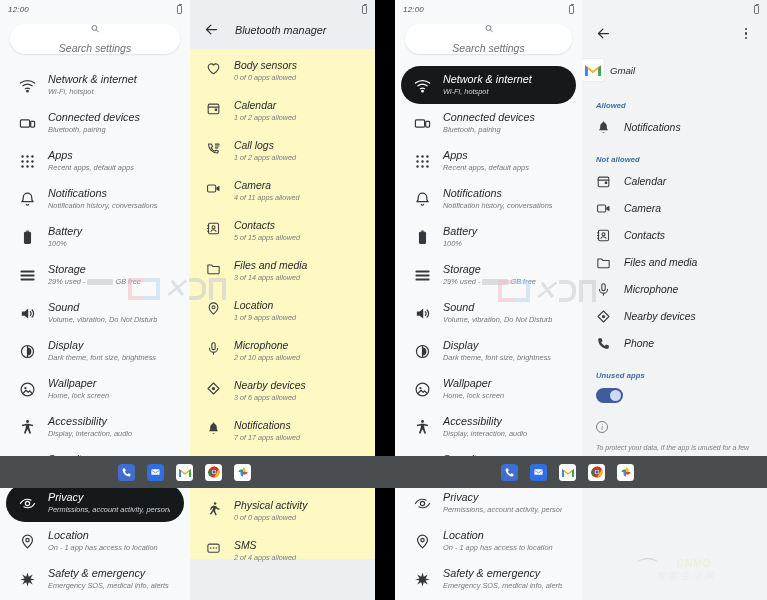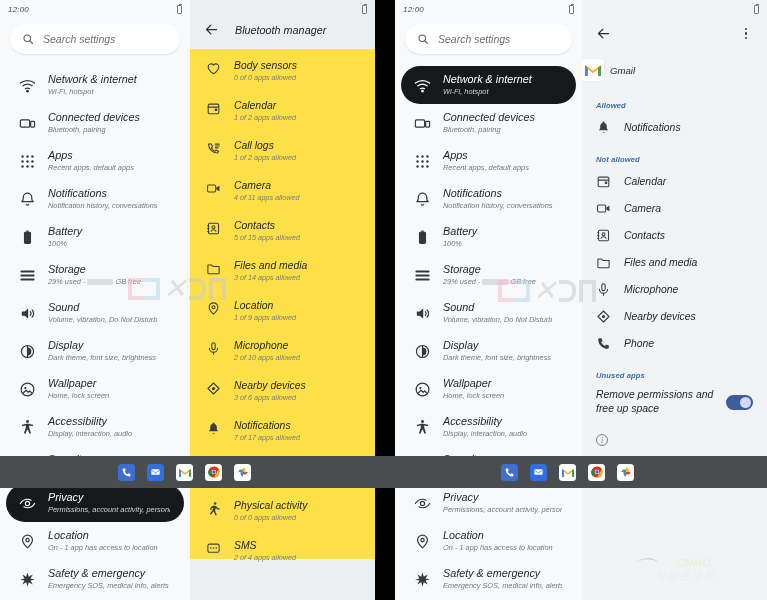--- a/index.html
+++ b/index.html
@@ -28,20 +28,21 @@
   .batt {
     width:5px; height:9px; border:1px solid #6d7278; border-radius:1.2px; position:relative;
   }
   .batt:after{ content:""; position:absolute; top:-2px; left:1px; width:3px; height:1.2px; background:#6d7278;}
 
   
   .searchbar {
     margin: 6px 10px 12px 10px; height: 30px; background:#fff; border-radius: 18px;
     display:flex; align-items:center; padding: 0 12px; gap: 9px;
     box-shadow: 0 1px 2px rgba(0,0,0,.10);
+    flex-direction: column;
   }
   .searchbar .ph { font-size: 10.5px; color:#6b7075; }
 
   
   .slist { padding: 0 0 4px 0; }
   .srow {
     display:flex; align-items:center; gap: 12px;
     padding: 7px 14px 7px 13px; margin: 0 6px; border-radius: 22px; min-height: 38px;
   }
   .srow .ico { width: 17px; height:17px; flex:0 0 17px; display:flex; align-items:center; justify-content:center; color:#34383c; }
@@ -56,21 +57,21 @@
   
   .redact { display:inline-block; width:26px; height:6px; background:#d9dde0; border-radius:1px; vertical-align:middle; margin:0 2px;}
 
   
   .pmhead {
     display:flex; align-items:center; gap: 16px; padding: 4px 14px 12px 14px;
   }
   .pmhead .ttl { font-size: 10.8px; color:#23272a; }
   .backarrow { width:15px; height:15px; color:#2b2f33; flex:0 0 15px;}
 
-  .plist { background:#fde047; padding-top:2px; height: calc(600px - 18px - 40px - 32px); }
+  .plist { background:#fef9c3; padding-top:2px; height: calc(600px - 18px - 40px - 32px); }
   .prow { display:flex; align-items:flex-start; gap:13px; padding: 8px 14px 8px 16px; min-height:37px; }
   .prow .ico { width:15px; height:15px; flex:0 0 15px; color:#3c4044; margin-top:2px; }
   .prow .t1 { font-size:10.4px; color:#1f2326; line-height:13px; }
   .prow .t2 { font-size:7.2px; color:#787d82; line-height:10px; margin-top:1px; }
 
   
   .aphead { display:flex; align-items:center; justify-content:space-between; padding: 8px 14px 0 14px; }
   .kebab { width:14px; height:14px; display:flex; flex-direction:column; align-items:center; justify-content:center; gap:2px; }
   .kebab i { width:2.2px; height:2.2px; background:#3a3e42; border-radius:50%; display:block; }
   .aptitle { font-size: 16.5px; color:#1b1f22; padding: 18px 14px 0 14px; letter-spacing:-.2px; }
@@ -770,21 +771,20 @@
         <div class="perm">
           <span class="ico"><svg viewBox="0 0 24 24" width="100%" height="100%" fill="none" stroke="currentColor" stroke-width="1.7" stroke-linecap="round" stroke-linejoin="round">
               <path d="M5.5 3.5h3.3L10.5 8 8.2 9.8a11.5 11.5 0 0 0 6 6L16 13.5l4.5 1.7v3.3c0 1-.8 2-2 2C10.5 20.5 3.5 13.5 3.5 5.5c0-1.2 1-2 2-2z" fill="currentColor" stroke="none"></path>
             </svg></span>
           <span class="lbl">Phone</span>
         </div>
       </div>
 
     <div class="sechead">Unused apps</div>
     <div class="unusedrow">
-      <span class="lbl">Remove permissions and free up space</span>
       <span class="toggle">
           <span class="knob"></span>
         </span>
     </div>
 
     <div class="infoline">
       <span class="infoicon">i</span>
     </div>
     <div class="infotext">To protect your data, if the app is unused for a few months, the following permissions will be removed: Notifications</div>
   </div>

